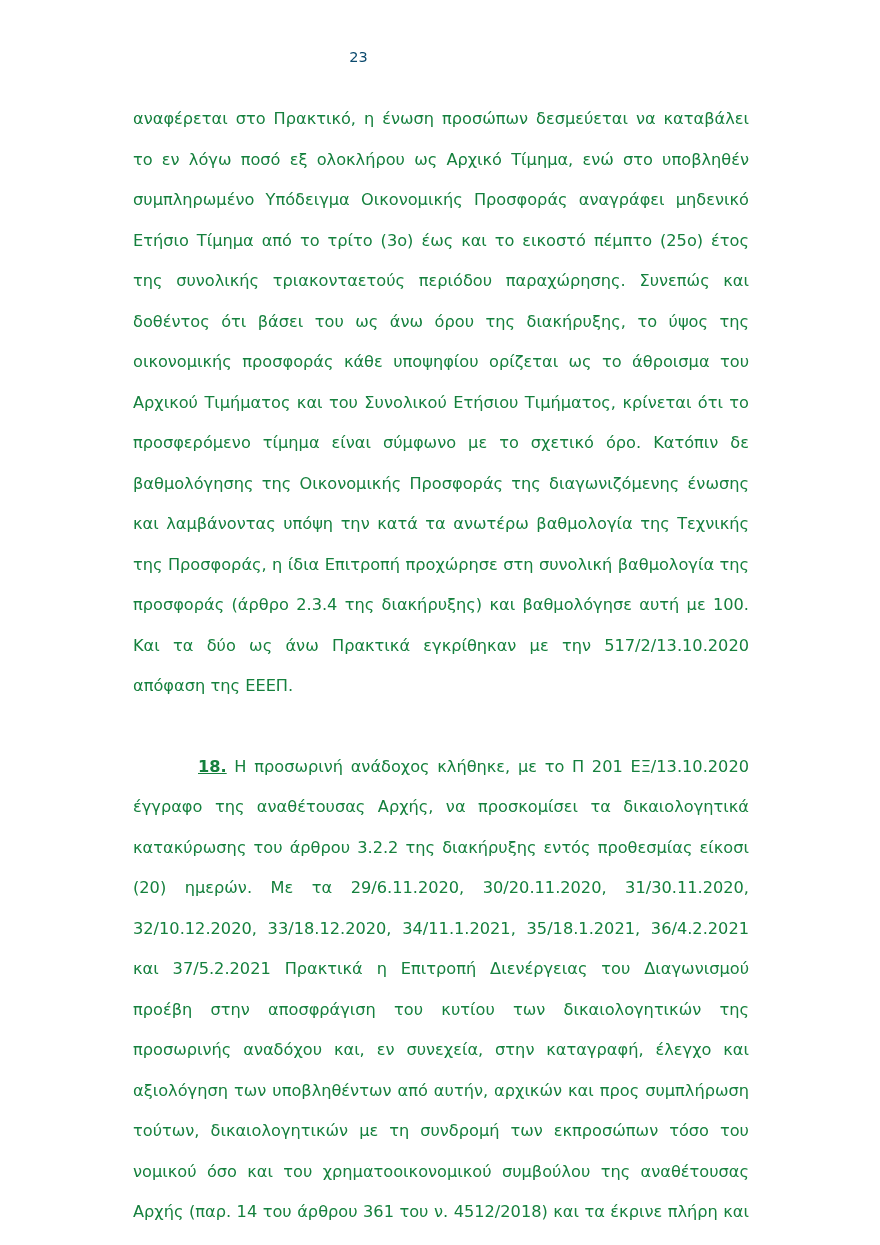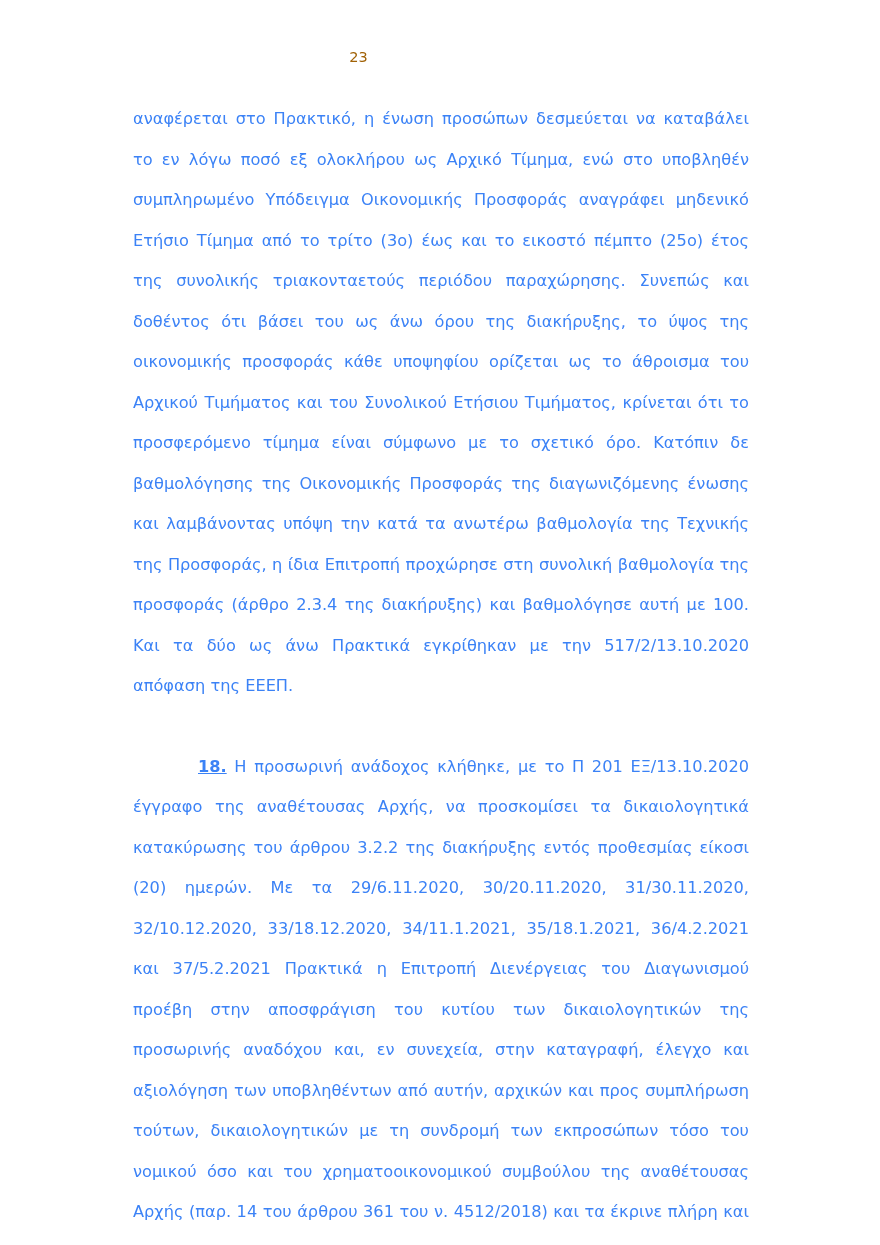--- a/index.html
+++ b/index.html
@@ -28,38 +28,38 @@
   
   .page-number {
     position: absolute;
     top: 50px;
     left: 0;
     width: 717px;
     text-align: center;
     font-size: 14.5px;
     line-height: 1;
     letter-spacing: 0.1px;
-    color: #a16207;
+    color: #0c4a6e;
   }
 
   
   .content {
     position: absolute;
     left: 133px;
     top: 99px;
     width: 616px;
   }
 
   .para {
     margin: 0;
     text-align: justify;
     text-justify: inter-word;
     font-size: 16.2px;
     line-height: 40.5px;
-    color: #3b82f6;
+    color: #15803d;
     word-spacing: 0.1px;
     hyphens: none;
   }
   .para + .para {
     margin-top: 0;
   }
   .para.indent {
     text-indent: 65px;
   }
   .para.gap-before {

